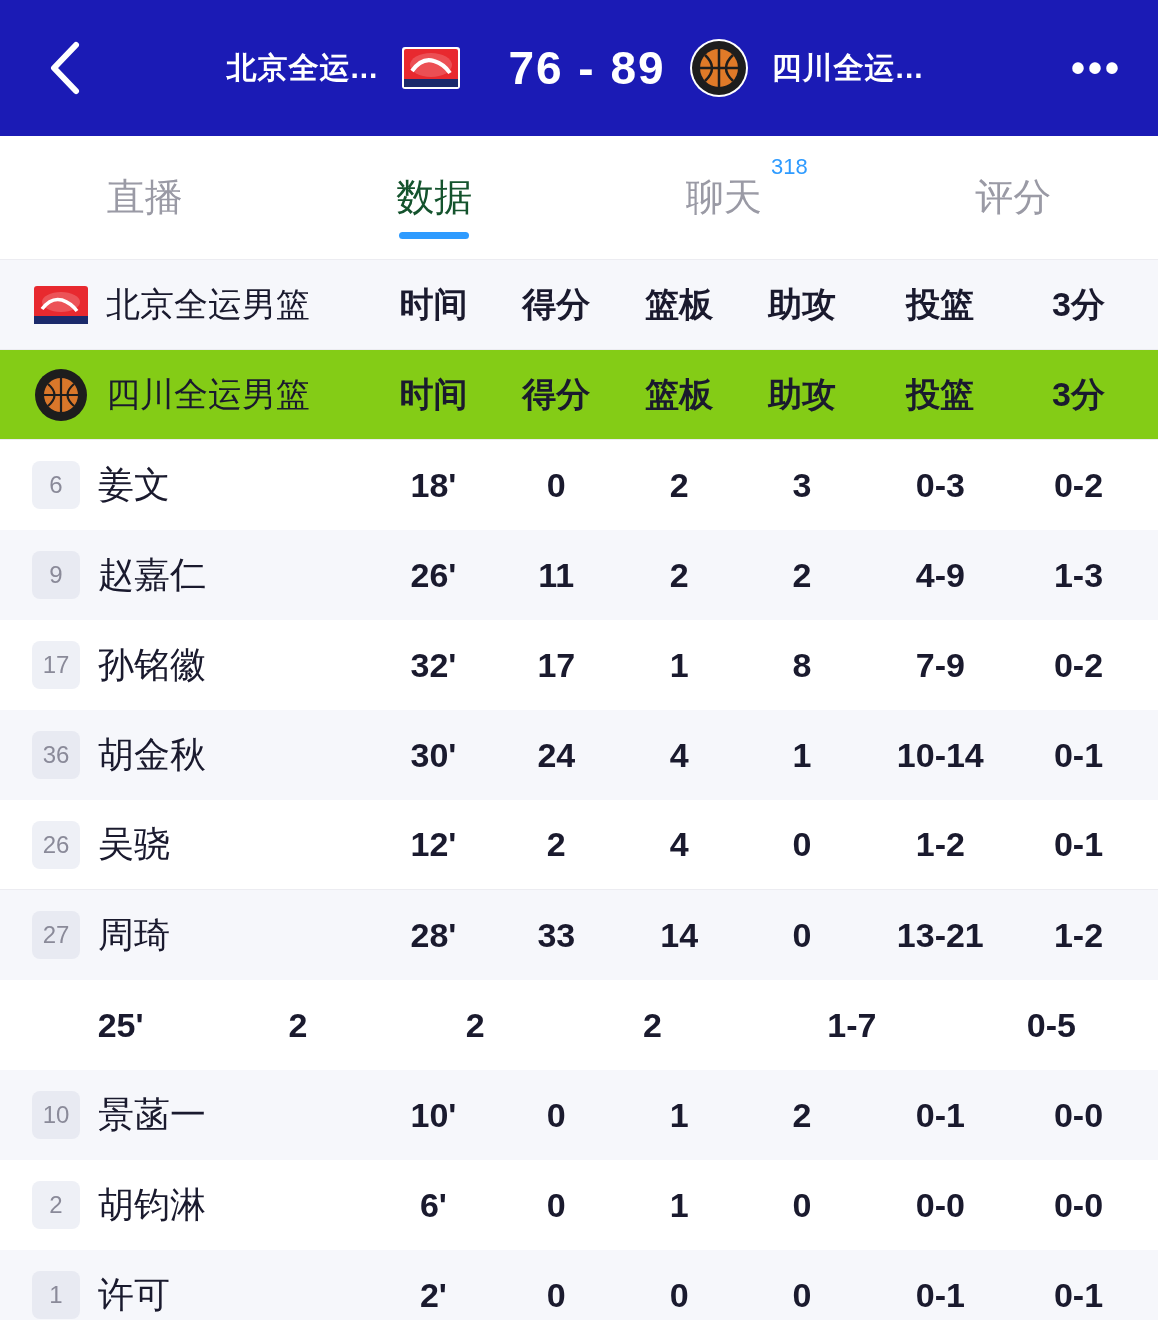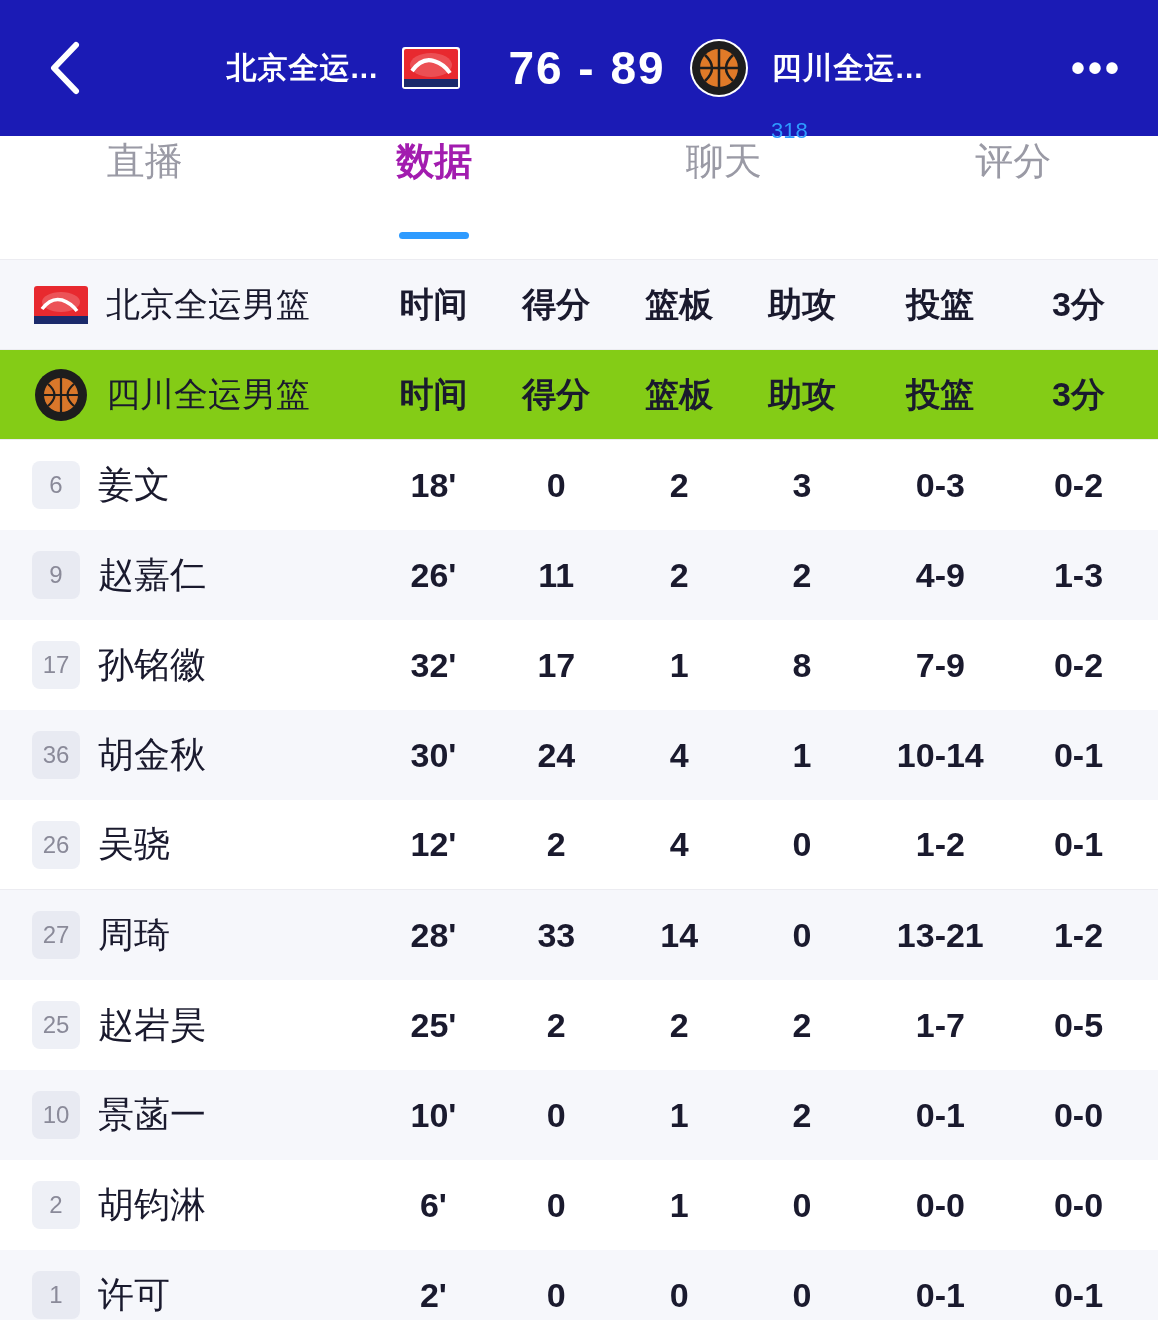--- a/index.html
+++ b/index.html
@@ -78,32 +78,32 @@
     align-items: center;
     background: #ffffff;
     border-bottom: 1px solid #ececf1;
   }
   .tab {
     flex: 1 1 0;
     height: 100%;
     display: flex;
     flex-direction: column;
     align-items: center;
-    justify-content: flex-start;
+    justify-content: center;
     position: relative;
   }
   .tab-label {
     font-size: 38px;
     color: #9a9aa5;
     font-weight: 500;
     position: relative;
   }
   .tab.active .tab-label {
-    color: #a21caf;
-    font-weight: 700;
+    color: #14532d;
+    font-weight: 400;
   }
   .tab-underline {
     position: absolute;
     bottom: 20px;
     width: 70px;
     height: 7px;
     border-radius: 4px;
     background: #2e9bff;
   }
   .tab-badge {
@@ -363,24 +363,20 @@
     </div>
     <div class="cell-stat">28'</div>
     <div class="cell-stat">33</div>
     <div class="cell-stat">14</div>
     <div class="cell-stat">0</div>
     <div class="cell-stat wide">13-21</div>
     <div class="cell-stat">1-2</div>
   </div>
 
   <div class="row">
-    <div class="cell-player">
-      <span class="jersey">25</span>
-      <span class="player-name">赵岩昊</span>
-    </div>
     <div class="cell-stat">25'</div>
     <div class="cell-stat">2</div>
     <div class="cell-stat">2</div>
     <div class="cell-stat">2</div>
     <div class="cell-stat wide">1-7</div>
     <div class="cell-stat">0-5</div>
   </div>
 
   <div class="row shaded">
     <div class="cell-player">

